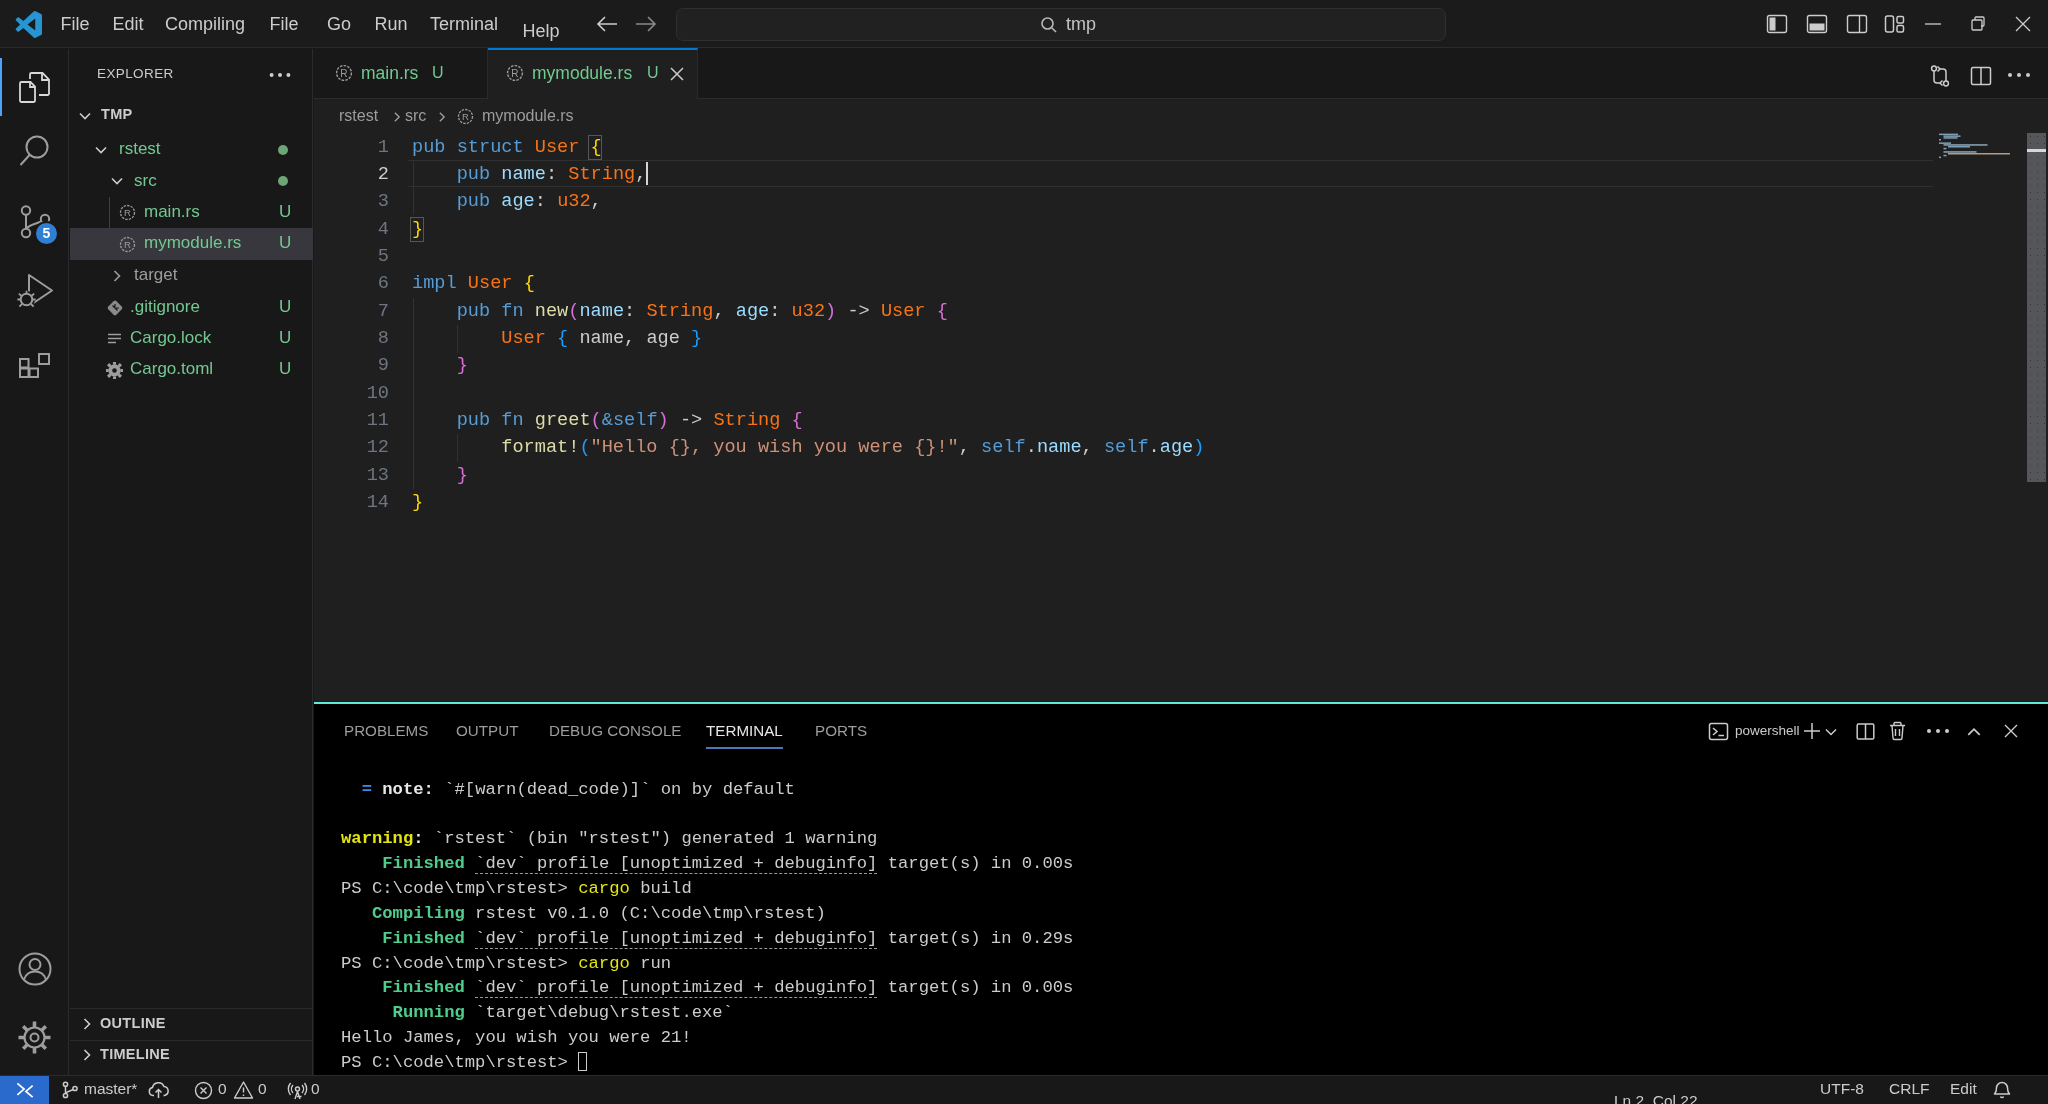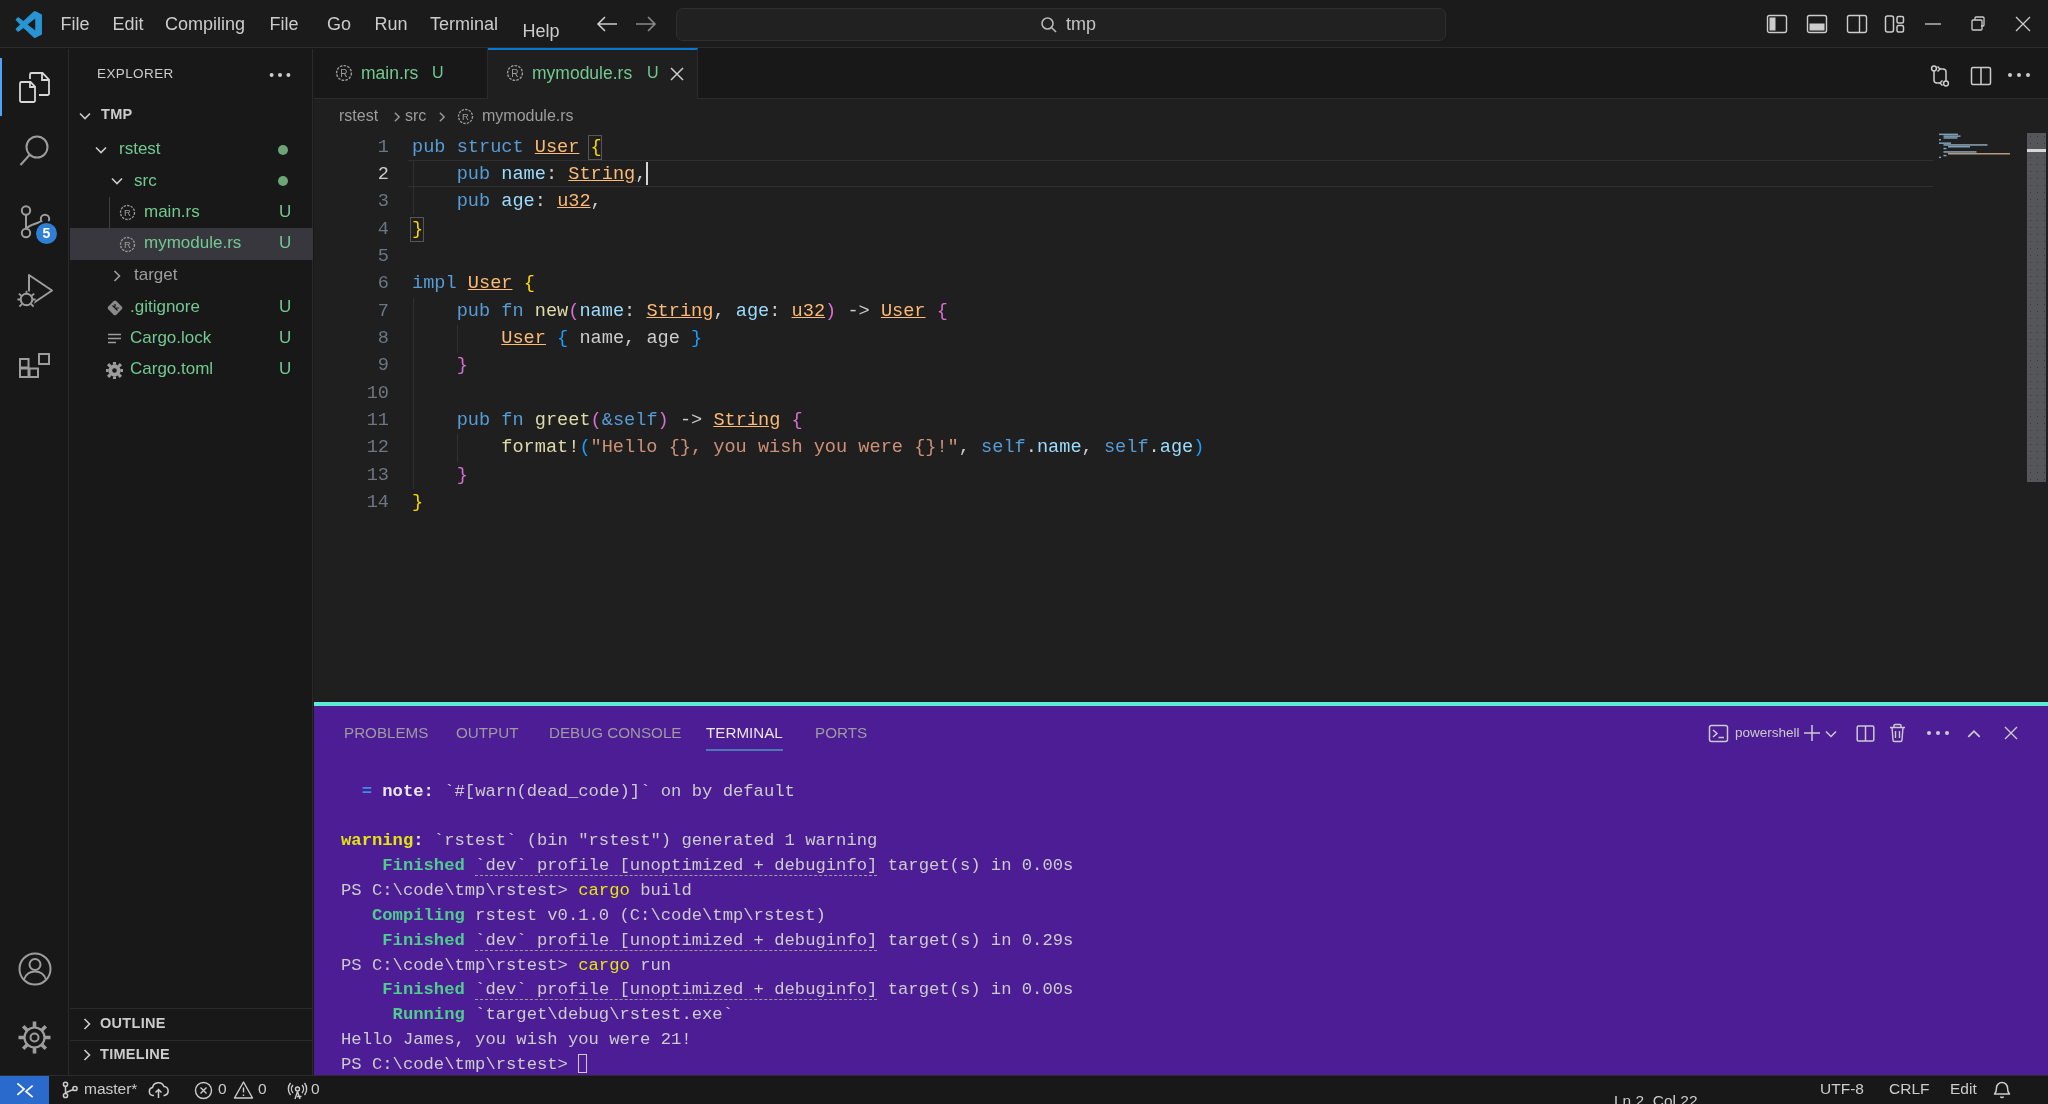--- a/index.html
+++ b/index.html
@@ -297,21 +297,21 @@
         <path d="M4.5 2 L9.5 7 L4.5 12"></path>
       </svg>
     <svg class="abs" style="left:143px;top:9px;" width="17" height="17" viewBox="0 0 17 17" fill="none" stroke="#9d9d9d">
         <circle cx="8.5" cy="8.5" r="7" stroke-width="1.3" stroke-dasharray="2.4 1.2"></circle>
         <text x="8.5" y="12" font-size="9.5" fill="#9d9d9d" stroke="none" text-anchor="middle" font-family="Liberation Sans">R</text>
       </svg>
     <span class="abs" style="left:168px;top:8px;">mymodule.rs</span>
   </div>
   <div class="abs" id="editor" style="left:314px;top:133px;width:1734px;height:569px;background:#1f1f1f;overflow:hidden;">
     <style>
-      #editor .k{color:#569cd6;} #editor .t{color:#fdba74;text-decoration:underline;} #editor .f{color:#dcdcaa;}
+      #editor .k{color:#569cd6;} #editor .t{color:#f97316;} #editor .f{color:#dcdcaa;}
       #editor .v{color:#9cdcfe;} #editor .s{color:#ce9178;} #editor .p{color:#cccccc;}
       #editor .b1{color:#ffd700;} #editor .b2{color:#d670d6;} #editor .b3{color:#179fff;}
     </style>
 
     <div class="abs" style="left:94px;top:27px;width:1525px;height:27px;border-top:1px solid #303030;border-bottom:1px solid #303030;"></div>
 
     <div class="abs" style="left:99px;top:28px;width:1px;height:54px;background:#313131;"></div>
     <div class="abs" style="left:99px;top:165px;width:1px;height:191px;background:#313131;"></div>
     <div class="abs" style="left:143px;top:192px;width:1px;height:28px;background:#313131;"></div>
     <div class="abs" style="left:143px;top:301px;width:1px;height:28px;background:#313131;"></div>
@@ -365,21 +365,21 @@
         <rect x="9" y="20.0" width="62" height="1.5" fill="#b59a7f"></rect>
         <rect x="4.5" y="21.8" width="3" height="1.5"></rect>
         <rect x="0" y="23.6" width="2" height="1.5"></rect>
       </g>
     </svg>
 
     <div class="abs" style="left:1713px;top:0;width:19px;height:349px;background:#54565a;background-image:radial-gradient(circle, rgba(30,30,30,0.5) 0.9px, transparent 1px);background-size:7px 7px;"></div>
     <div class="abs" style="left:1713px;top:16px;width:19px;height:2.5px;background:#d7d7d7;"></div>
   </div>
 
-  <div class="abs" id="panel" style="left:314px;top:702px;width:1734px;height:373px;background:#4c1d95;border-top:4px solid #5eead4;overflow:hidden;">
+  <div class="abs" id="panel" style="left:314px;top:702px;width:1734px;height:373px;background:#000000;border-top:2px solid #5eead4;overflow:hidden;">
     <div style="position:absolute;top:18px;left:0;width:100%;height:20px;font-size:15.2px;color:#9d9d9d;">
       <span class="abs" style="left:30px;">PROBLEMS</span>
       <span class="abs" style="left:142px;">OUTPUT</span>
       <span class="abs" style="left:235px;">DEBUG CONSOLE</span>
       <span class="abs" style="left:392px;color:#e7e7e7;">TERMINAL</span>
       <span class="abs" style="left:501px;">PORTS</span>
     </div>
     <div class="abs" style="left:392px;top:43px;width:77px;height:2px;background:#4d77b6;"></div>
 
     <svg class="abs" style="left:1394px;top:17px;" width="21" height="21" viewBox="0 0 21 21" stroke="#cccccc" stroke-width="1.5" fill="none">

